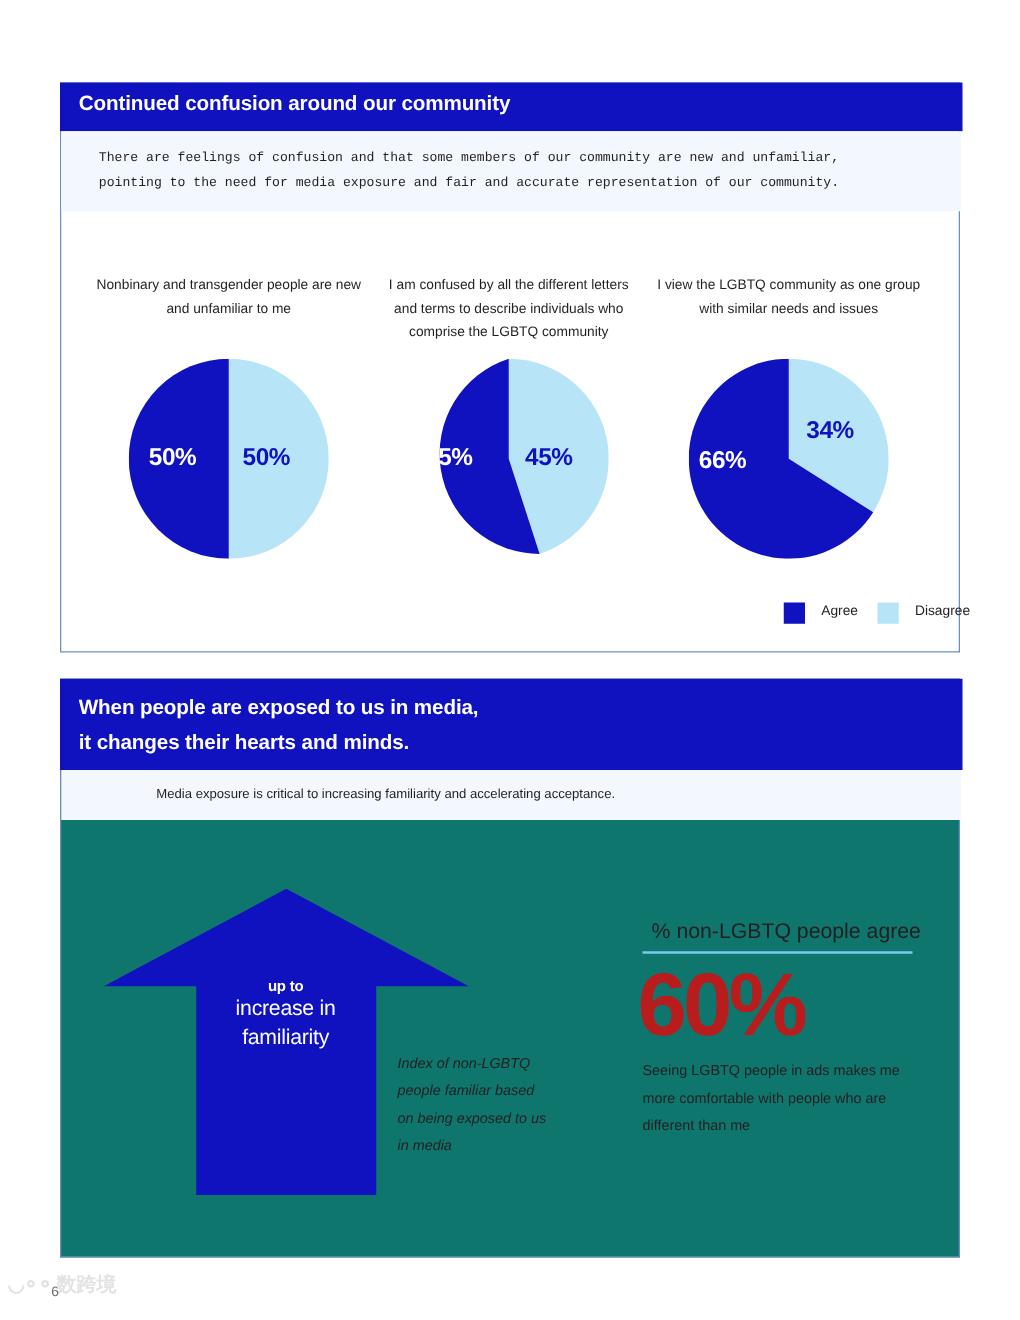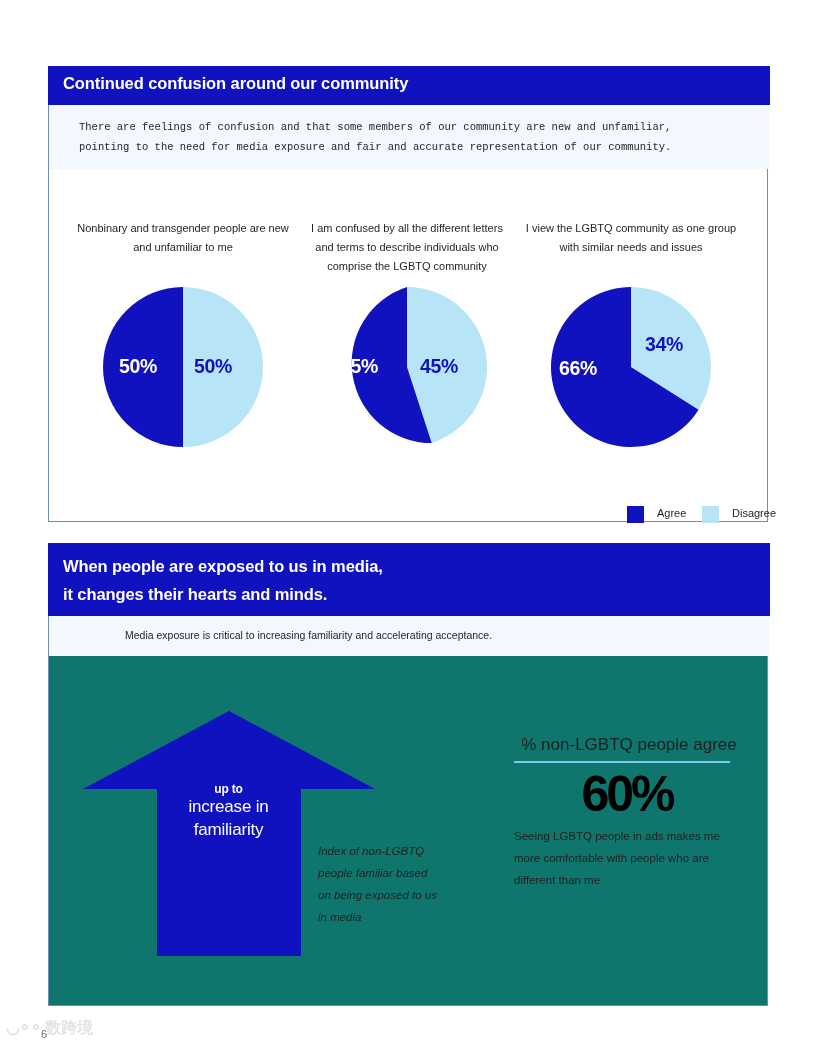--- a/index.html
+++ b/index.html
@@ -100,21 +100,21 @@
     letter-spacing: -0.3px;
     white-space: nowrap;
   }
   .pie-label.dark  { color: #1011bf; }
   .pie-label.light { color: #ffffff; }
 
   
   #pie-legend {
     position: absolute;
     left: 520px;
-    top: 436px;
+    top: 412px;
     width: 185px;
     height: 22px;
   }
   #pie-legend .sw {
     position: absolute;
     top: 3px;
     width: 17px;
     height: 17px;
   }
   #pie-legend .lab {
@@ -241,27 +241,26 @@
     text-align: center;
     padding-bottom: 6px;
   }
   #stat-rule {
     height: 2px;
     background: #7ec8ef;
     width: 216px;
     margin: 0 0 6px 0;
   }
   #stat-number {
-    font-size: 50px;
-    font-weight: bold;
-    color: #000000;
+    font-size: 71px;
+    font-weight: bold;
+    color: #b91c1c;
     letter-spacing: -3px;
     line-height: 1.02;
     margin-left: -4px;
-    text-align: center;
   }
   #stat-caption {
     font-size: 11.5px;
     line-height: 1.9;
     color: #231f20;
     margin-top: 6px;
     width: 216px;
   }
 
   

